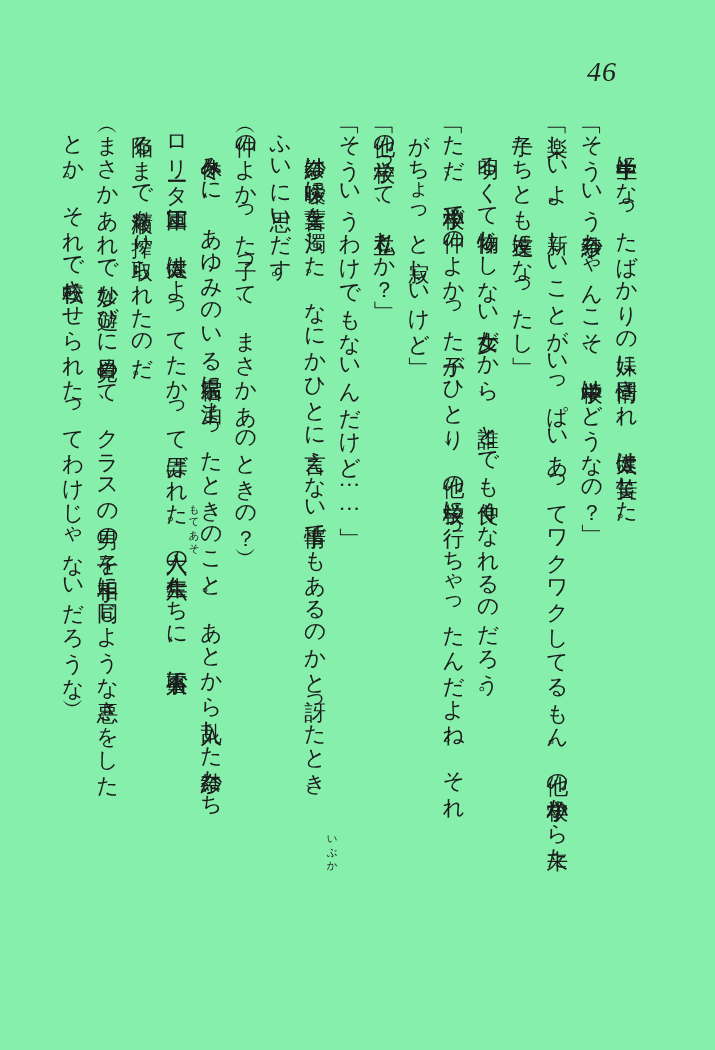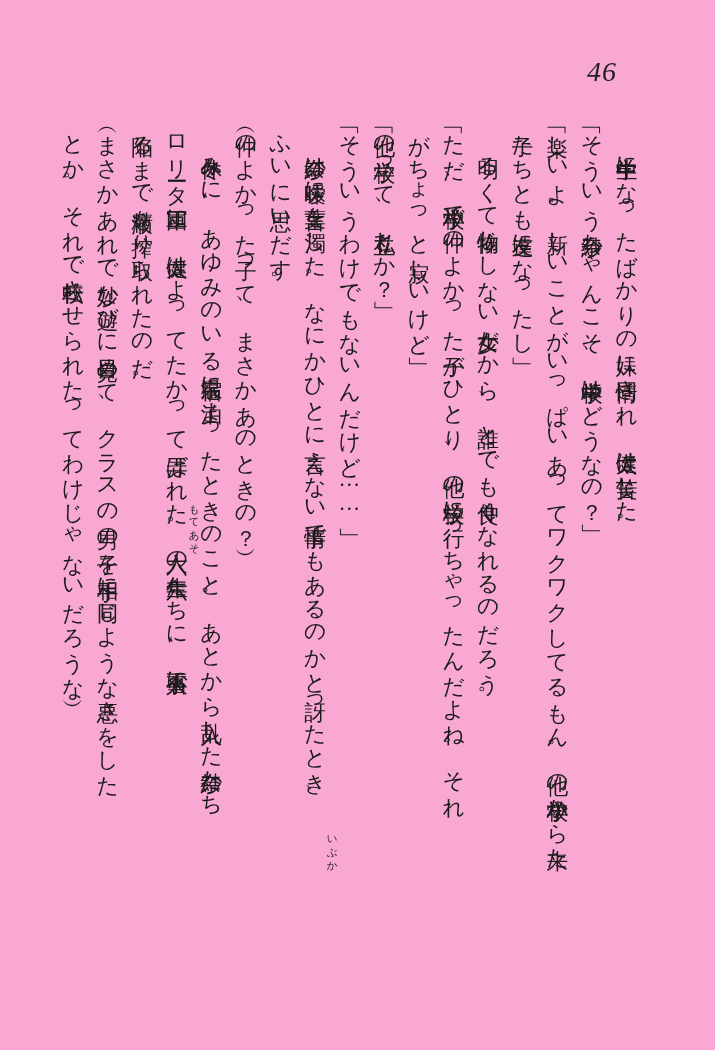--- a/index.html
+++ b/index.html
@@ -4,21 +4,21 @@
 <style>
   html, body { margin: 0; padding: 0; }
   body {
     width: 715px; height: 1050px;
     background: #ffffff;
     font-family: "Liberation Serif", "DejaVu Serif", serif;
   }
   .page {
     position: relative;
     width: 715px; height: 1050px;
-    background: #f9a8d4;
+    background: #86efac;
     color: #1b1b1b;
     overflow: hidden;
   }
   .page-number {
     position: absolute;
     top: 56px; left: 587px;
     font-size: 28px;
     font-style: italic;
     letter-spacing: 1px;
     color: #222;

